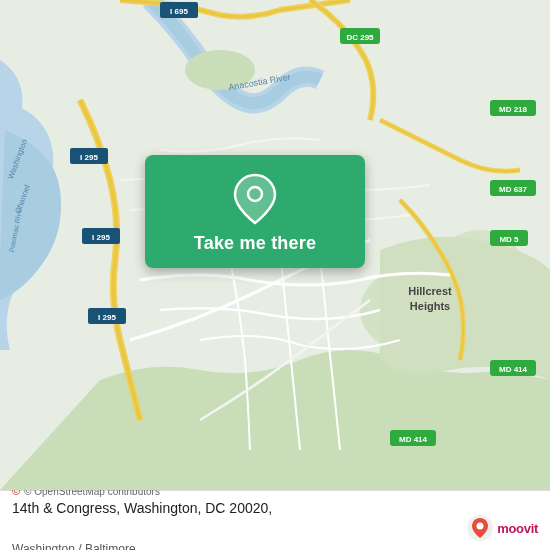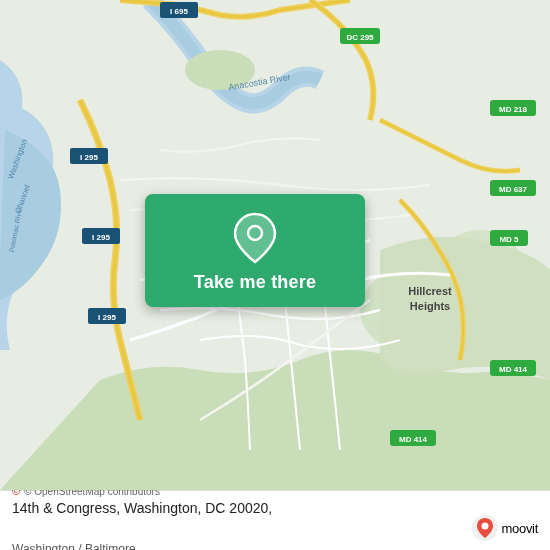--- a/index.html
+++ b/index.html
@@ -32,21 +32,20 @@
       left: 145px;
       width: 220px;
       background-color: #2eaa6e;
       border-radius: 8px;
       display: flex;
       flex-direction: column;
       align-items: center;
       padding: 18px 20px 14px;
       box-shadow: 0 4px 12px rgba(0,0,0,0.3);
       cursor: pointer;
-      margin-top: 39px;
     }
 
     #pin-icon-container {
       width: 52px;
       height: 52px;
       margin-bottom: 8px;
       display: flex;
       align-items: center;
       justify-content: center;
     }
@@ -104,22 +103,22 @@
       gap: 3px;
     }
 
     #moovit-icon {
       width: 28px;
       height: 28px;
     }
 
     #moovit-text {
       font-size: 13px;
-      font-weight: 400;
-      color: #000000;
+      font-weight: 700;
+      color: #be185d;
       letter-spacing: -0.3px;
     }
   </style>
 </head>
 <body>
 
 <div id="map-container">
   <svg id="map-svg" viewBox="0 0 550 490" xmlns="http://www.w3.org/2000/svg">
 
     <rect width="550" height="490" fill="#e8ede3"></rect>

